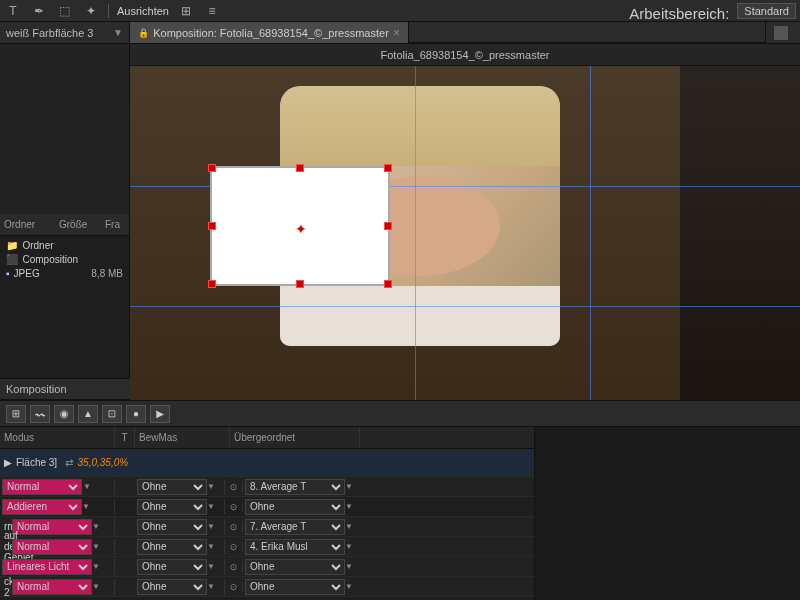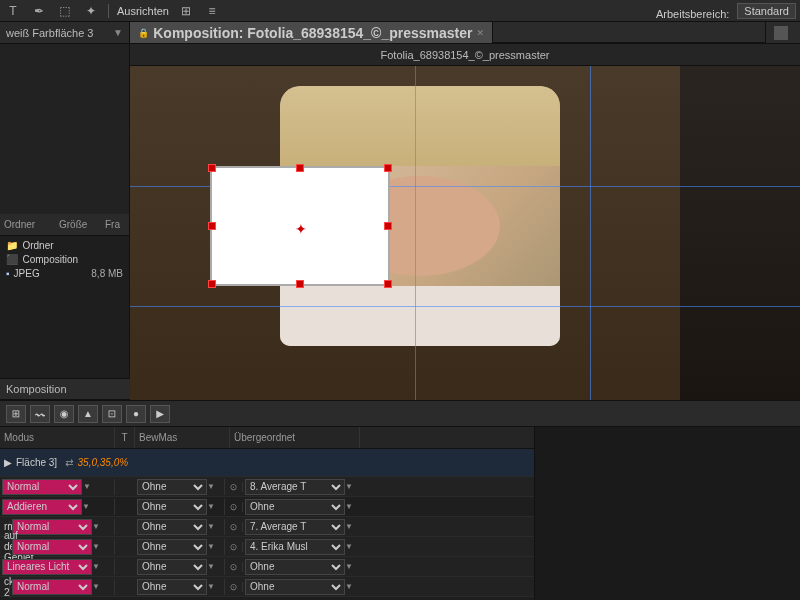--- a/index.html
+++ b/index.html
@@ -43,21 +43,21 @@
       font-size: 11px;
     }
     .toolbar-right {
       margin-left: auto;
       display: flex;
       align-items: center;
       gap: 8px;
     }
     .workspace-label {
       color: #ccc;
-      font-size: 11px;
+      font-size: 15px;
       margin-top: 6px;
     }
     .workspace-value {
       color: #ccc;
       font-size: 11px;
       background: #3a3a3a;
       padding: 1px 6px;
       border: 1px solid #555;
     }
 
@@ -524,21 +524,21 @@
     <div style="position:absolute; bottom:200px; left:0; width:130px; height:22px; background:#2b2b2b; border-top:1px solid #111; border-bottom:1px solid #111; display:flex; align-items:center; padding:0 6px;">
       <span style="font-size:11px; color:#bbb;">Komposition</span>
     </div>
   </div>
 
   <div id="center-area">
 
     <div id="comp-tabs">
       <div class="comp-tab active">
         <span class="tab-lock">🔒</span>
-        <span style="font-size:14px;font-weight:bold;">Komposition: Fotolia_68938154_©_pressmaster</span>
+        <span style="font-size:11px;">Komposition: Fotolia_68938154_©_pressmaster</span>
         <span class="tab-close">✕</span>
       </div>
       <div style="flex:1; background:#2b2b2b; border-bottom:1px solid #111;"></div>
 
       <div style="background:#2b2b2b; padding:0 8px; display:flex; align-items:center; font-size:10px; color:#aaa; border-left:1px solid #111;">
         <span style="width:14px; height:14px; background:#555; display:inline-block; margin-right:4px;"></span>
       </div>
     </div>
 
     <div id="layer-name-bar">

